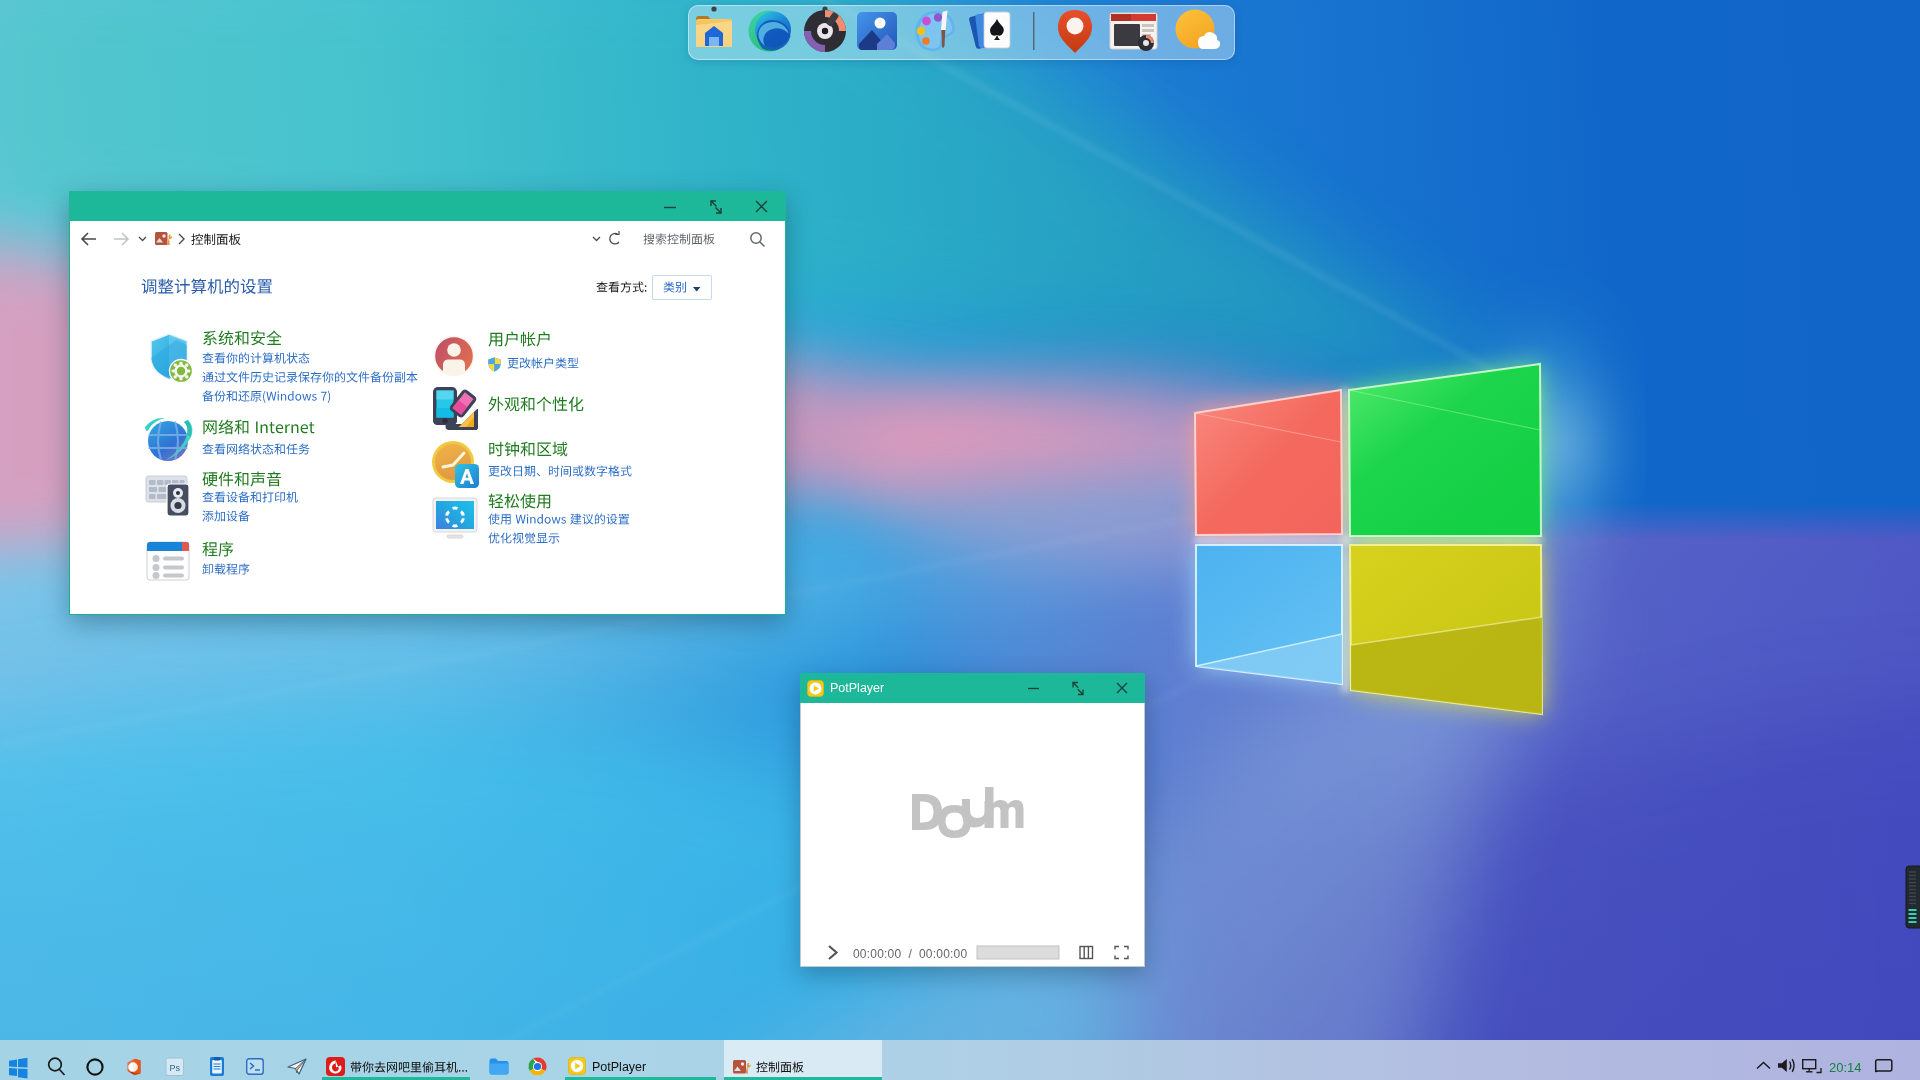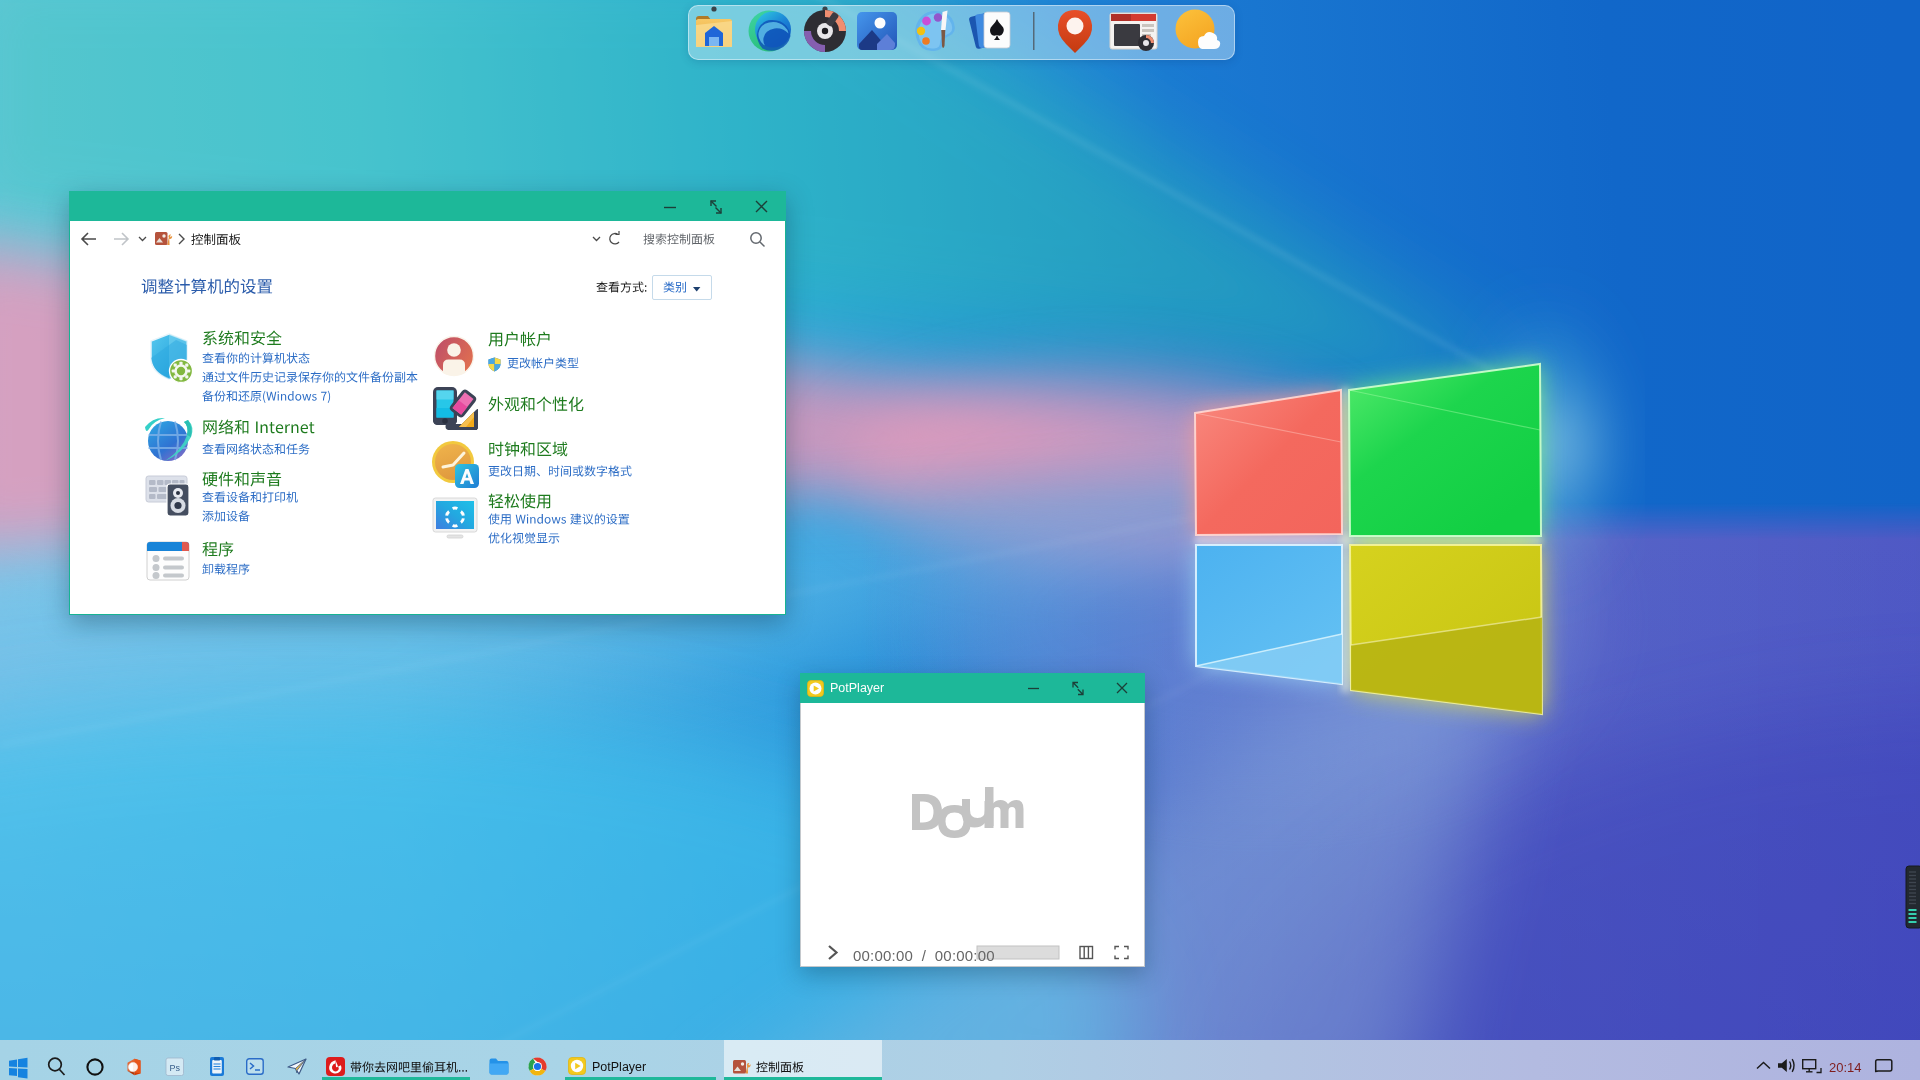--- a/index.html
+++ b/index.html
@@ -552,21 +552,21 @@
 <svg class="abs" style="left:820px;top:940px" width="320" height="24" viewBox="0 0 320 24">
  <path d="M9 6 L16.5 12.5 L9 19" stroke="#555" stroke-width="2.2" fill="none"></path>
  <rect x="157" y="6" width="82" height="13" fill="#dcdcdc" stroke="#c2c2c2" stroke-width="1"></rect>
  <g stroke="#555" stroke-width="1.4" fill="none">
   <rect x="260" y="6.5" width="12.5" height="12"></rect>
   <line x1="264.2" y1="6.5" x2="264.2" y2="18.5"></line>
         <line x1="268.4" y1="6.5" x2="268.4" y2="18.5"></line>
   <path d="M295 9.5 L295 6.5 L299 6.5 M304 6.5 L308 6.5 L308 9.5 M308 15.5 L308 18.5 L304 18.5 M299 18.5 L295 18.5 L295 15.5"></path>
  </g>
 </svg>
-<div class="abs" style="left:853px;top:946.5px;font-size:15px;color:#666;letter-spacing:0.2px;">00:00:00&nbsp; /&nbsp; 00:00:00</div>
+<div class="abs" style="left:853px;top:946.5px;font-size:12px;color:#666;letter-spacing:0.2px;">00:00:00&nbsp; /&nbsp; 00:00:00</div>
 
 <div class="abs" style="left:0;top:1040px;width:1920px;height:40px;background:linear-gradient(90deg,#a5d3e6 0%,#a9d4e7 30%,#afcfe5 52%,#b2c4e2 66%,#b3bbe1 80%,#aeb3df 100%);"></div>
 <div class="abs" style="left:724px;top:1040px;width:158px;height:40px;background:rgba(255,255,255,0.55);"></div>
 <div class="abs" style="left:322px;top:1077px;width:148px;height:3px;background:#1fb89a;"></div>
 <div class="abs" style="left:565px;top:1077px;width:151px;height:3px;background:#1fb89a;"></div>
 <div class="abs" style="left:724px;top:1077px;width:158px;height:3px;background:#1fb89a;"></div>
 <svg class="abs" style="left:0;top:1040px" width="1920" height="40" viewBox="0 0 1920 40">
 <g>
  <polygon points="9,20.7 17,19.4 17,27 9,26.4" fill="#1583e0"></polygon>
  <polygon points="18,19.2 27.5,17.8 27.5,27.6 18,27" fill="#1583e0"></polygon>
@@ -649,21 +649,21 @@
 <g transform="translate(1802,19)" stroke="#1b1b1b" fill="none" stroke-width="1.4">
  <rect x="0.7" y="0.7" width="13" height="9"></rect>
  <line x1="4" y1="12.8" x2="10.5" y2="12.8"></line>
         <line x1="7.2" y1="9.7" x2="7.2" y2="12.8"></line>
  <path d="M14.5 13.5 L19 13.5 L19 9" stroke-width="1.3"></path>
 </g>
 <g transform="translate(1875,19)" stroke="#1b1b1b" fill="none" stroke-width="1.5">
  <path d="M0.7 12.5 L0.7 2.5 Q0.7 0.7 2.5 0.7 L15 0.7 Q16.8 0.7 16.8 2.5 L16.8 10 Q16.8 12 15 12 L3 12 Z" stroke-linejoin="round"></path>
 </g>
 </svg>
-<div class="abs" style="left:1829px;top:1060px;width:46px;height:18px;font-size:13px;color:#7f1d1d;">20:14</div>
+<div class="abs" style="left:1829px;top:1060px;width:46px;height:18px;font-size:13px;color:#15803d;">20:14</div>
 <div class="abs" style="left:592px;top:1060px;width:70px;height:18px;font-size:12.5px;color:#111;">PotPlayer</div>
 <div style="position:absolute;left:350px;top:1060.5px;width:121px;height:18px">
       <svg width="121" height="18" style="position:absolute" viewBox="0 0 121 18">
         <path fill="#111" d="M0.9 4.5L0.9 6.9L1.8 6.9L1.8 5.3L5.5 5.3L5.5 6.6L2.2 6.6L2.2 10.4L3.1 10.4L3.1 7.5L5.5 7.5L5.5 11.5L6.4 11.5L6.4 7.5L9 7.5L9 9.5C9 9.6 9 9.6 8.8 9.7C8.7 9.7 8.1 9.7 7.5 9.6C7.6 9.9 7.8 10.2 7.8 10.4C8.6 10.4 9.2 10.4 9.5 10.3C9.9 10.2 10 9.9 10 9.5L10 6.6L6.4 6.6L6.4 5.3L10.2 5.3L10.2 6.9L11.1 6.9L11.1 4.5ZM8.6 0.5L8.6 1.9L6.4 1.9L6.4 0.5L5.5 0.5L5.5 1.9L3.5 1.9L3.5 0.5L2.6 0.5L2.6 1.9L0.6 1.9L0.6 2.7L2.6 2.7L2.6 3.9L3.5 3.9L3.5 2.7L5.5 2.7L5.5 3.9L6.4 3.9L6.4 2.7L8.6 2.7L8.6 4L9.5 4L9.5 2.7L11.4 2.7L11.4 1.9L9.5 1.9L9.5 0.5ZM17.4 5.6C17.1 7.1 16.5 8.5 15.7 9.4C15.9 9.5 16.3 9.8 16.5 9.9C17.2 8.9 17.9 7.4 18.3 5.8ZM21.1 5.8C21.8 7.1 22.4 8.8 22.5 9.9L23.4 9.6C23.2 8.5 22.6 6.8 21.9 5.5ZM17.6 0.5C17.2 2.3 16.5 4 15.6 5.1C15.8 5.3 16.2 5.6 16.3 5.7C16.8 5.1 17.2 4.4 17.5 3.6L19.3 3.6L19.3 10.4C19.3 10.6 19.3 10.6 19.1 10.6C19 10.6 18.5 10.6 17.9 10.6C18 10.9 18.2 11.3 18.2 11.5C18.9 11.5 19.5 11.5 19.8 11.4C20.1 11.2 20.2 10.9 20.2 10.4L20.2 3.6L22.5 3.6C22.4 4.2 22.3 4.9 22.2 5.3L23 5.5C23.1 4.8 23.4 3.8 23.5 2.9L22.9 2.8L22.7 2.8L17.8 2.8C18.1 2.1 18.3 1.4 18.5 0.7ZM15.2 0.5C14.5 2.4 13.4 4.2 12.2 5.3C12.4 5.5 12.6 6 12.7 6.2C13.1 5.8 13.5 5.3 13.9 4.7L13.9 11.5L14.8 11.5L14.8 3.4C15.3 2.5 15.7 1.7 16 0.8ZM25.7 11.1C26.2 10.9 26.9 10.9 33.4 10.4C33.7 10.7 33.9 11.1 34 11.4L34.9 10.9C34.3 9.9 33.2 8.3 32.1 7.1L31.3 7.5C31.8 8.1 32.4 8.8 32.9 9.6L26.9 10C27.8 9 28.8 7.7 29.6 6.4L35.4 6.4L35.4 5.5L30.5 5.5L30.5 3.3L34.5 3.3L34.5 2.4L30.5 2.4L30.5 0.5L29.5 0.5L29.5 2.4L25.6 2.4L25.6 3.3L29.5 3.3L29.5 5.5L24.6 5.5L24.6 6.4L28.4 6.4C27.7 7.8 26.7 9.1 26.3 9.4C26 9.9 25.7 10.2 25.4 10.2C25.5 10.5 25.7 10.9 25.7 11.1ZM38.3 4.1C38.9 4.8 39.5 5.6 40 6.3C39.5 7.6 38.9 8.7 38.1 9.5C38.3 9.6 38.6 9.9 38.8 10C39.5 9.2 40.1 8.3 40.5 7.1C40.9 7.7 41.3 8.2 41.5 8.7L42.1 8.1C41.8 7.6 41.4 6.9 40.9 6.2C41.2 5.2 41.5 4.2 41.7 3L40.8 2.9C40.7 3.8 40.5 4.6 40.3 5.4C39.8 4.8 39.3 4.2 38.9 3.6ZM41.8 4.1C42.3 4.8 42.9 5.6 43.4 6.4C43 7.7 42.3 8.8 41.4 9.6C41.6 9.7 42 10 42.1 10.1C42.9 9.3 43.5 8.4 44 7.2C44.4 7.9 44.7 8.5 45 9L45.6 8.5C45.3 7.9 44.9 7.1 44.3 6.3C44.6 5.3 44.9 4.2 45.1 3L44.2 2.9C44.1 3.8 43.9 4.6 43.7 5.4C43.3 4.8 42.8 4.2 42.4 3.7ZM37.1 1.2L37.1 11.5L38 11.5L38 2.1L46.1 2.1L46.1 10.3C46.1 10.5 46 10.6 45.8 10.6C45.5 10.6 44.7 10.6 44 10.6C44.1 10.8 44.2 11.2 44.3 11.5C45.4 11.5 46 11.5 46.4 11.3C46.8 11.2 47 10.9 47 10.3L47 1.2ZM48.9 1.6L48.9 9.5L49.8 9.5L49.8 8.3L52.1 8.3L52.1 1.6ZM49.8 2.5L51.3 2.5L51.3 7.5L49.8 7.5ZM54.1 2.1L55.7 2.1L55.7 6L54.1 6ZM53.2 1.3L53.2 9.6C53.2 11 53.6 11.3 55 11.3C55.3 11.3 57.6 11.3 57.9 11.3C59.2 11.3 59.5 10.7 59.6 9.1C59.4 9 59 8.9 58.8 8.7C58.7 10.1 58.6 10.5 57.9 10.5C57.4 10.5 55.4 10.5 55 10.5C54.2 10.5 54.1 10.3 54.1 9.6L54.1 6.8L58.2 6.8L58.2 7.6L59.1 7.6L59.1 1.3ZM58.2 6L56.5 6L56.5 2.1L58.2 2.1ZM62.7 4L65.6 4L65.6 5.6L62.7 5.6ZM66.5 4L69.4 4L69.4 5.6L66.5 5.6ZM62.7 1.8L65.6 1.8L65.6 3.3L62.7 3.3ZM66.5 1.8L69.4 1.8L69.4 3.3L66.5 3.3ZM61.5 7.8L61.5 8.6L65.6 8.6L65.6 10.3L60.6 10.3L60.6 11.2L71.4 11.2L71.4 10.3L66.5 10.3L66.5 8.6L70.7 8.6L70.7 7.8L66.5 7.8L66.5 6.4L70.3 6.4L70.3 1L61.8 1L61.8 6.4L65.6 6.4L65.6 7.8ZM77 3.5L77 4.2L81.5 4.2L81.5 3.5ZM80.2 5.2L80.2 9.5L80.9 9.5L80.9 5.2ZM81.9 4.8L81.9 10.5C81.9 10.6 81.9 10.7 81.7 10.7C81.6 10.7 81.1 10.7 80.6 10.7C80.7 10.9 80.8 11.2 80.8 11.5C81.5 11.5 82 11.4 82.3 11.3C82.6 11.2 82.7 10.9 82.7 10.5L82.7 4.8ZM74.8 0.5C74.3 2.4 73.4 4.2 72.4 5.4C72.6 5.7 72.8 6.1 72.9 6.4C73.2 5.9 73.5 5.5 73.8 4.9L73.8 11.5L74.7 11.5L74.7 3.2C75.1 2.4 75.4 1.6 75.6 0.8ZM78.4 5.7L78.4 6.6L76.7 6.6L76.7 5.7ZM75.9 5L75.9 11.5L76.7 11.5L76.7 9L78.4 9L78.4 10.5C78.4 10.6 78.4 10.6 78.3 10.6C78.2 10.6 77.9 10.6 77.5 10.6C77.6 10.9 77.7 11.2 77.7 11.4C78.3 11.4 78.6 11.4 78.9 11.3C79.2 11.1 79.2 10.9 79.2 10.5L79.2 5ZM76.7 7.3L78.4 7.3L78.4 8.3L76.7 8.3ZM79.2 0.4C78.4 1.7 76.7 2.8 75.1 3.4C75.3 3.6 75.6 3.9 75.7 4.1C77 3.5 78.3 2.6 79.3 1.6C80.4 2.7 81.6 3.4 82.9 4C83.1 3.8 83.3 3.5 83.5 3.3C82.1 2.8 80.8 2.1 79.8 1L80 0.8ZM84.6 9.3L84.7 10.3L92.4 9.7L92.4 11.5L93.4 11.5L93.4 9.7L95.4 9.5L95.4 8.6L93.4 8.8L93.4 2.1L95.3 2.1L95.3 1.2L84.8 1.2L84.8 2.1L86.7 2.1L86.7 9.2ZM87.6 2.1L92.4 2.1L92.4 3.8L87.6 3.8ZM87.6 4.7L92.4 4.7L92.4 6.5L87.6 6.5ZM87.6 7.3L92.4 7.3L92.4 8.8L87.6 9.2ZM102 1.2L102 5C102 6.9 101.8 9.3 100.2 10.9C100.4 11.1 100.7 11.4 100.9 11.5C102.6 9.7 102.9 7 102.9 5L102.9 2L105.1 2L105.1 9.7C105.1 10.8 105.2 11 105.4 11.2C105.6 11.3 105.8 11.4 106.1 11.4C106.2 11.4 106.5 11.4 106.7 11.4C106.9 11.4 107.1 11.4 107.3 11.2C107.5 11.1 107.6 10.9 107.7 10.6C107.7 10.3 107.7 9.4 107.7 8.7C107.5 8.6 107.2 8.5 107.1 8.3C107.1 9.1 107 9.7 107 10C107 10.3 107 10.4 106.9 10.5C106.8 10.5 106.7 10.6 106.6 10.6C106.5 10.6 106.4 10.6 106.3 10.6C106.2 10.6 106.1 10.5 106.1 10.5C106 10.4 106 10.2 106 9.8L106 1.2ZM98.6 0.5L98.6 3L96.6 3L96.6 3.9L98.5 3.9C98.1 5.6 97.2 7.5 96.3 8.5C96.5 8.7 96.7 9 96.8 9.3C97.5 8.4 98.1 7.1 98.6 5.7L98.6 11.5L99.5 11.5L99.5 6C100 6.6 100.5 7.3 100.8 7.8L101.3 7C101.1 6.7 99.9 5.4 99.5 5L99.5 3.9L101.3 3.9L101.3 3L99.5 3L99.5 0.5ZM109.7 10.7C110.1 10.7 110.5 10.4 110.5 9.9C110.5 9.4 110.1 9 109.7 9C109.2 9 108.9 9.4 108.9 9.9C108.9 10.4 109.2 10.7 109.7 10.7ZM113 10.7C113.4 10.7 113.8 10.4 113.8 9.9C113.8 9.4 113.4 9 113 9C112.6 9 112.2 9.4 112.2 9.9C112.2 10.4 112.6 10.7 113 10.7ZM116.3 10.7C116.8 10.7 117.1 10.4 117.1 9.9C117.1 9.4 116.8 9 116.3 9C115.9 9 115.5 9.4 115.5 9.9C115.5 10.4 115.9 10.7 116.3 10.7Z"></path>
       </svg>
     </div>
     <div style="position:absolute;left:756px;top:1060.5px;width:51px;height:18px">
       <svg width="51" height="18" style="position:absolute" viewBox="0 0 51 18">
         <path fill="#111" d="M8.3 3.9C9.1 4.6 10.1 5.6 10.6 6.1L11.2 5.5C10.7 5 9.6 4.1 8.9 3.4ZM6.7 3.4C6.2 4.2 5.3 5 4.4 5.6C4.6 5.7 4.9 6.1 5 6.3C5.9 5.6 6.9 4.7 7.5 3.7ZM2 0.5L2 2.8L0.5 2.8L0.5 3.7L2 3.7L2 6.5C1.4 6.7 0.8 6.9 0.4 7L0.6 7.9L2 7.4L2 10.4C2 10.5 1.9 10.6 1.8 10.6C1.6 10.6 1.2 10.6 0.6 10.6C0.8 10.8 0.9 11.2 0.9 11.4C1.6 11.4 2.1 11.4 2.4 11.3C2.7 11.1 2.8 10.9 2.8 10.4L2.8 7.1L4.1 6.7L4 5.8L2.8 6.2L2.8 3.7L4.1 3.7L4.1 2.8L2.8 2.8L2.8 0.5ZM4 10.3L4 11.1L11.6 11.1L11.6 10.3L8.3 10.3L8.3 7.3L10.7 7.3L10.7 6.5L5 6.5L5 7.3L7.4 7.3L7.4 10.3ZM7.1 0.7C7.2 1.1 7.4 1.5 7.6 1.9L4.4 1.9L4.4 4L5.2 4L5.2 2.7L10.6 2.7L10.6 3.9L11.4 3.9L11.4 1.9L8.5 1.9C8.4 1.5 8.1 0.9 7.9 0.5ZM20.1 1.6L20.1 8.2L21 8.2L21 1.6ZM22.2 0.6L22.2 10.3C22.2 10.5 22.2 10.5 22 10.5C21.8 10.5 21.1 10.5 20.4 10.5C20.5 10.8 20.7 11.2 20.7 11.5C21.6 11.5 22.3 11.4 22.6 11.3C23 11.1 23.1 10.9 23.1 10.3L23.1 0.6ZM13.7 0.8C13.5 1.9 13 3.1 12.5 3.9C12.7 4 13.1 4.2 13.3 4.3C13.5 3.9 13.7 3.5 13.9 3L15.5 3L15.5 4.3L12.5 4.3L12.5 5.1L15.5 5.1L15.5 6.3L13.1 6.3L13.1 10.5L13.9 10.5L13.9 7.2L15.5 7.2L15.5 11.5L16.3 11.5L16.3 7.2L18 7.2L18 9.6C18 9.8 18 9.8 17.8 9.8C17.7 9.8 17.3 9.8 16.8 9.8C16.9 10 17 10.3 17.1 10.6C17.7 10.6 18.2 10.6 18.5 10.4C18.8 10.3 18.8 10.1 18.8 9.6L18.8 6.3L16.3 6.3L16.3 5.1L19.2 5.1L19.2 4.3L16.3 4.3L16.3 3L18.8 3L18.8 2.2L16.3 2.2L16.3 0.5L15.5 0.5L15.5 2.2L14.2 2.2C14.3 1.8 14.4 1.4 14.5 0.9ZM28.7 6.6L31.2 6.6L31.2 7.9L28.7 7.9ZM28.7 5.8L28.7 4.5L31.2 4.5L31.2 5.8ZM28.7 8.6L31.2 8.6L31.2 10L28.7 10ZM24.7 1.3L24.7 2.1L29.3 2.1C29.2 2.6 29.1 3.2 29 3.6L25.2 3.6L25.2 11.5L26.1 11.5L26.1 10.9L33.8 10.9L33.8 11.5L34.8 11.5L34.8 3.6L29.9 3.6L30.4 2.1L35.3 2.1L35.3 1.3ZM26.1 10L26.1 4.5L27.8 4.5L27.8 10ZM33.8 10L32 10L32 4.5L33.8 4.5ZM38.4 0.5L38.4 2.8L36.7 2.8L36.7 3.6L38.3 3.6C37.9 5.3 37.2 7.2 36.4 8.2C36.5 8.4 36.8 8.8 36.9 9.1C37.4 8.2 38 6.9 38.4 5.5L38.4 11.5L39.2 11.5L39.2 5.1C39.5 5.7 39.9 6.5 40.1 6.9L40.6 6.2C40.4 5.8 39.5 4.4 39.2 4L39.2 3.6L40.6 3.6L40.6 2.8L39.2 2.8L39.2 0.5ZM46.5 0.7C45.3 1.2 43 1.5 41.1 1.6L41.1 4.5C41.1 6.4 41 9.1 39.7 11C39.9 11.1 40.2 11.4 40.4 11.5C41.7 9.7 42 6.9 42 4.8L42.4 4.8C42.7 6.3 43.2 7.7 44 8.8C43.2 9.7 42.3 10.4 41.3 10.8C41.5 11 41.7 11.3 41.8 11.5C42.8 11.1 43.7 10.4 44.5 9.6C45.2 10.4 46 11.1 47 11.5C47.1 11.3 47.4 10.9 47.6 10.8C46.6 10.4 45.8 9.7 45.1 8.9C45.9 7.7 46.6 6.1 46.9 4.2L46.4 4L46.2 4L42 4L42 2.3C43.8 2.2 45.9 1.9 47.1 1.4ZM45.9 4.8C45.6 6.1 45.1 7.2 44.5 8.1C43.9 7.2 43.5 6 43.2 4.8Z"></path>
       </svg>

